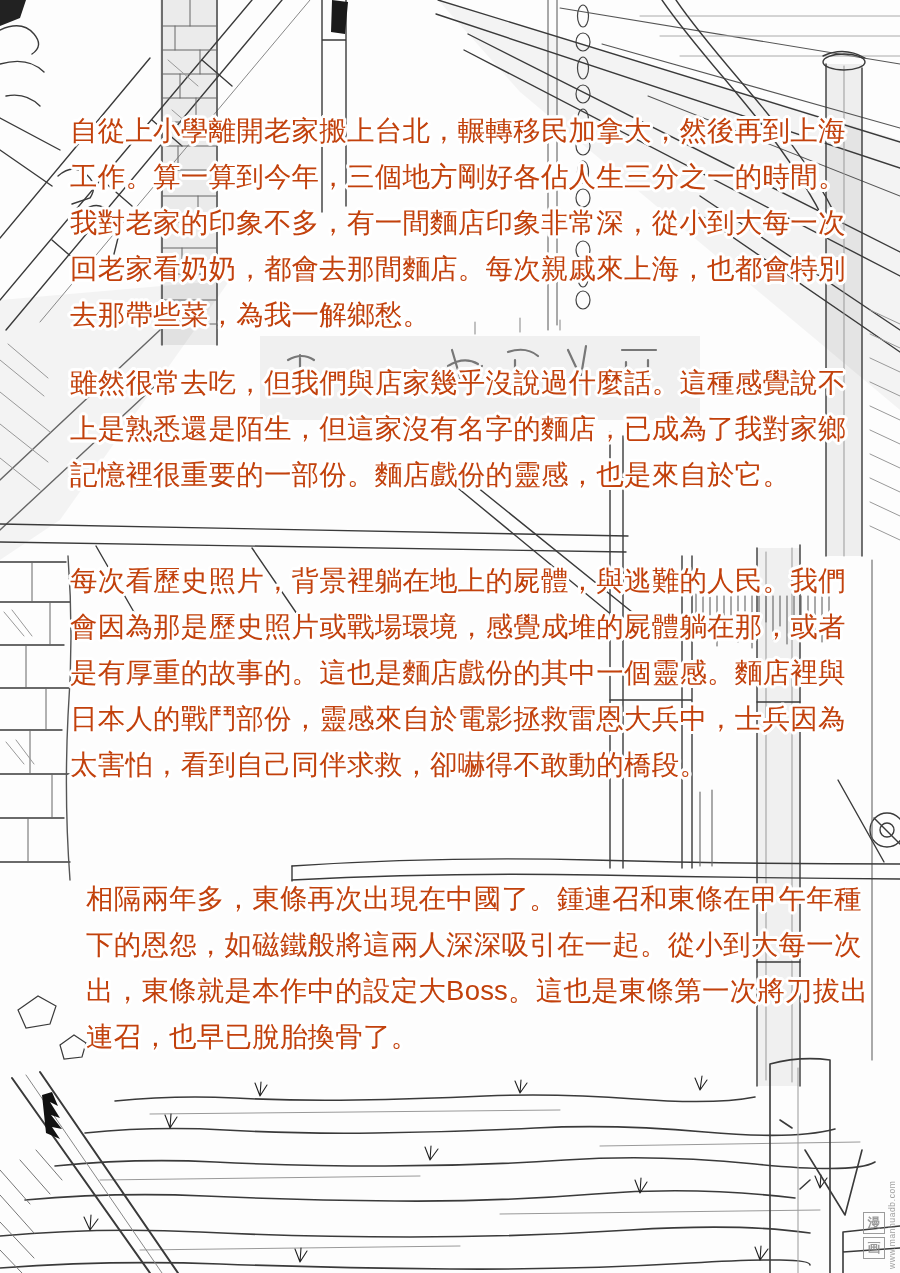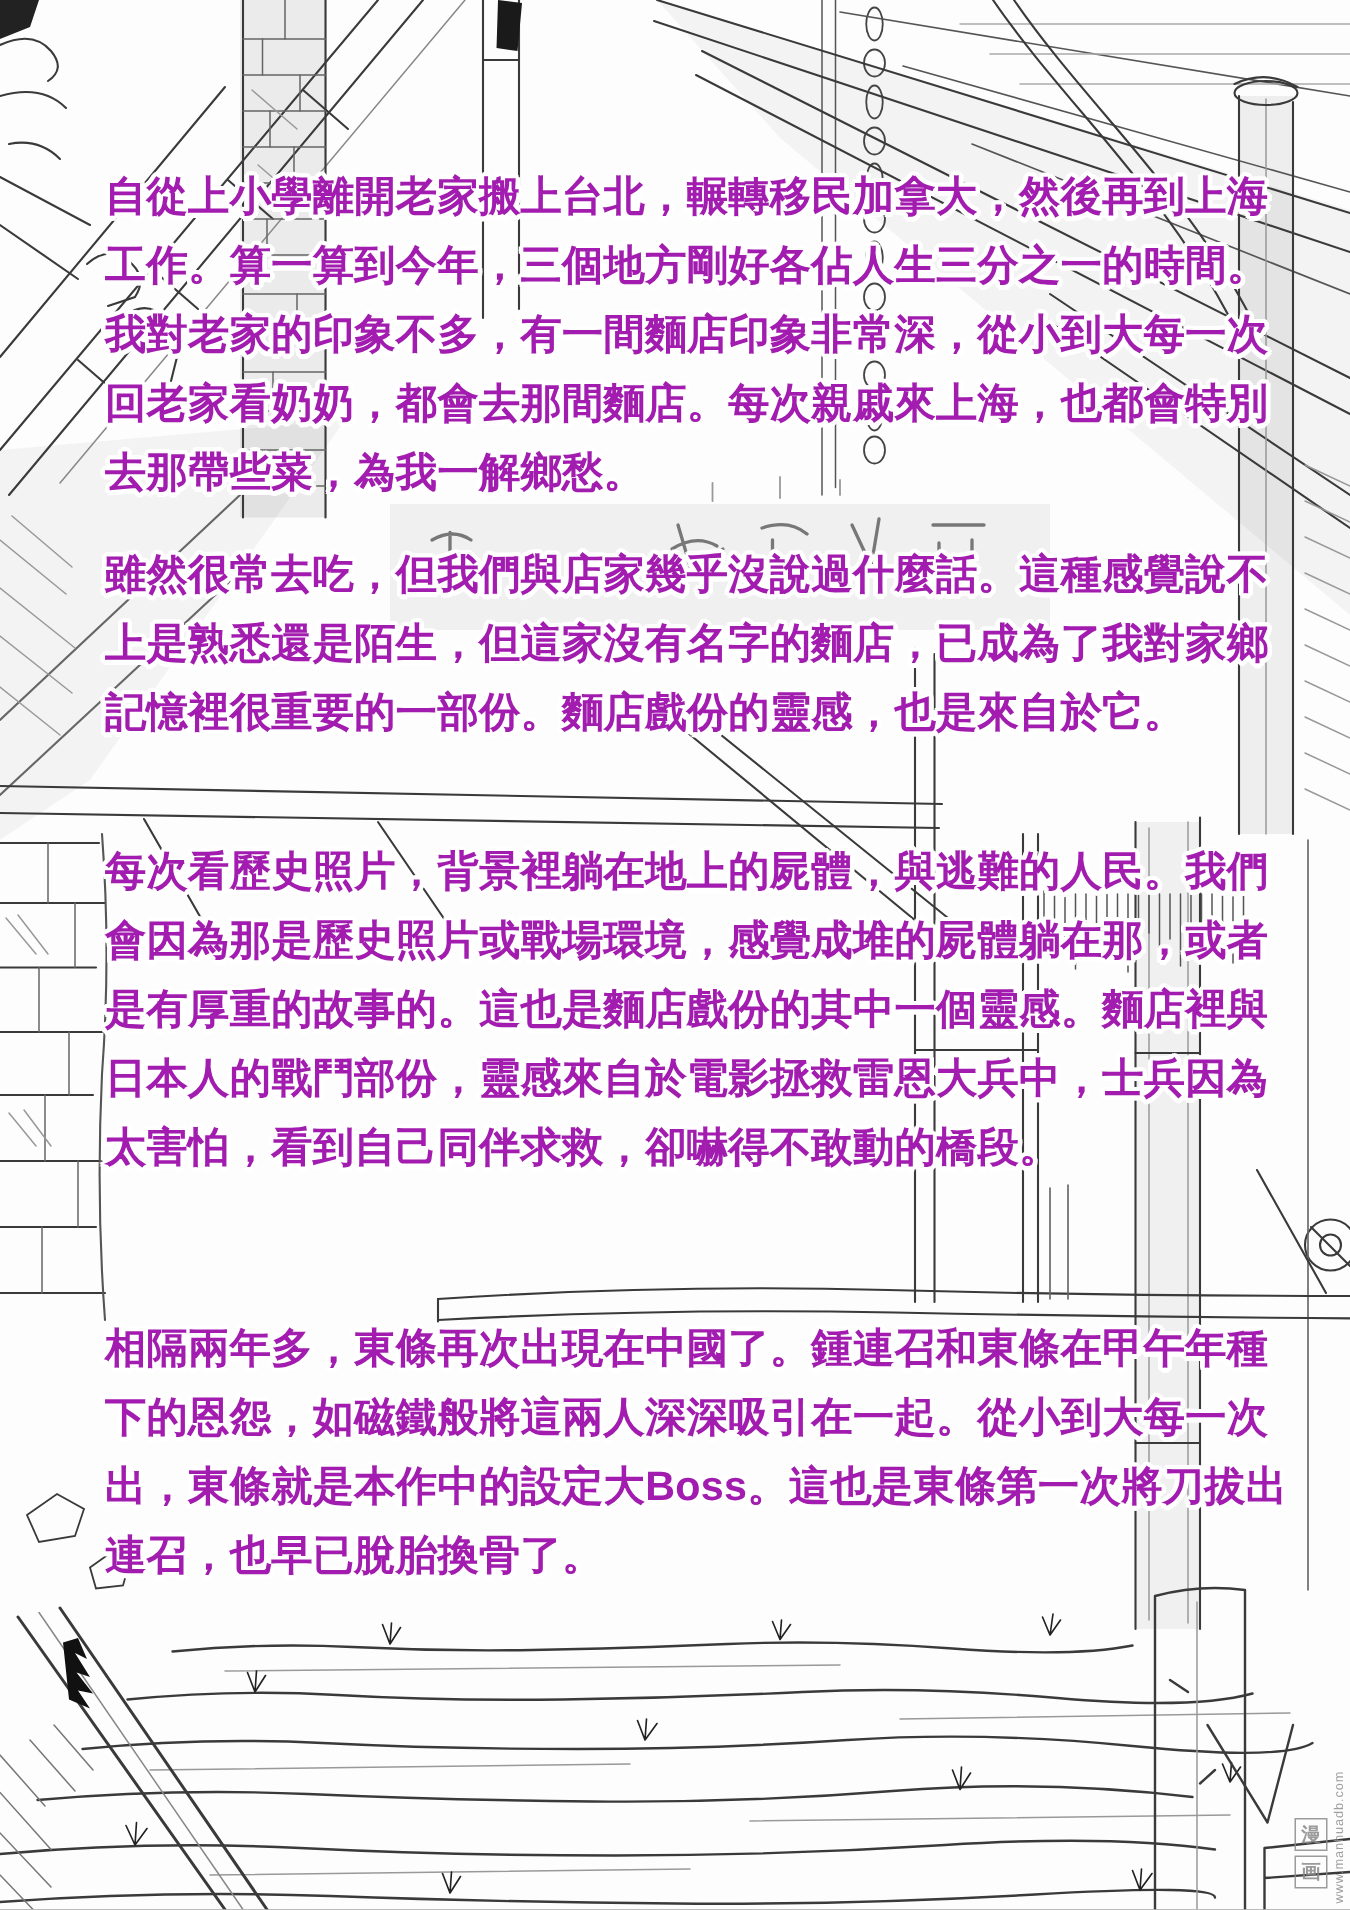--- a/index.html
+++ b/index.html
@@ -1,26 +1,26 @@
 <!DOCTYPE html>
 <html><head>
 <meta charset="utf-8">
 <style>
   html,body{margin:0;padding:0;background:#888;}
   .page{position:relative;width:900px;height:1273px;background:#fdfdfd;overflow:hidden;
         font-family:"Liberation Sans",sans-serif;}
   .bg{position:absolute;inset:0;}
-  .para{position:absolute;left:70px;color:#a21caf;font-weight:700;font-size:27.5px;
+  .para{position:absolute;left:70px;color:#c2410c;font-weight:400;font-size:27.5px;
         letter-spacing:.2px;line-height:46px;
         text-shadow:3px 0 0 #fff,-3px 0 0 #fff,0 3px 0 #fff,0 -3px 0 #fff,
         2px 2px 0 #fff,-2px 2px 0 #fff,2px -2px 0 #fff,-2px -2px 0 #fff,
         3px 1px 0 #fff,-3px 1px 0 #fff,1px 3px 0 #fff,1px -3px 0 #fff,
         -1px 3px 0 #fff,-1px -3px 0 #fff,3px -1px 0 #fff,-3px -1px 0 #fff;}
   .line{white-space:nowrap;}
-  .p1{top:108px;} .p2{top:360px;} .p3{top:558px;} .p4{top:876px;}
+  .p1{top:108px;} .p2{top:360px;} .p3{top:558px;} .p4{top:876px;margin-left:16px;}
   .watermark{position:absolute;right:3px;bottom:4px;display:flex;align-items:flex-end;opacity:.85;}
   .wm-boxes{display:flex;flex-direction:column;gap:3px;margin-right:2px;margin-bottom:10px;}
   .wm-box{width:20px;height:20px;border:1.5px solid #8a8a8a;color:#8a8a8a;font-size:13px;
           line-height:20px;text-align:center;font-weight:700;}
   .wm-url{writing-mode:vertical-rl;transform:rotate(180deg);font-size:8.5px;color:#909090;
           letter-spacing:.6px;height:96px;}
 </style>
 </head>
 <body>
 

